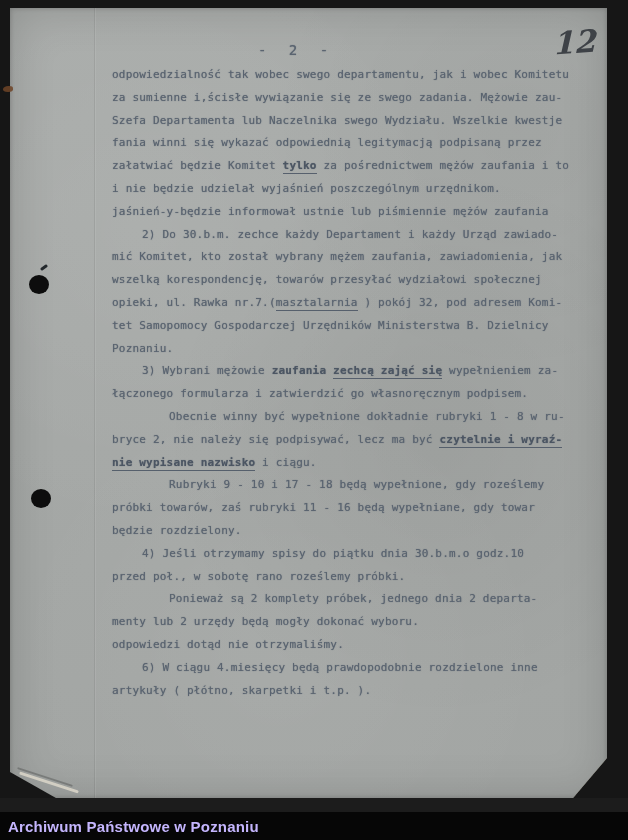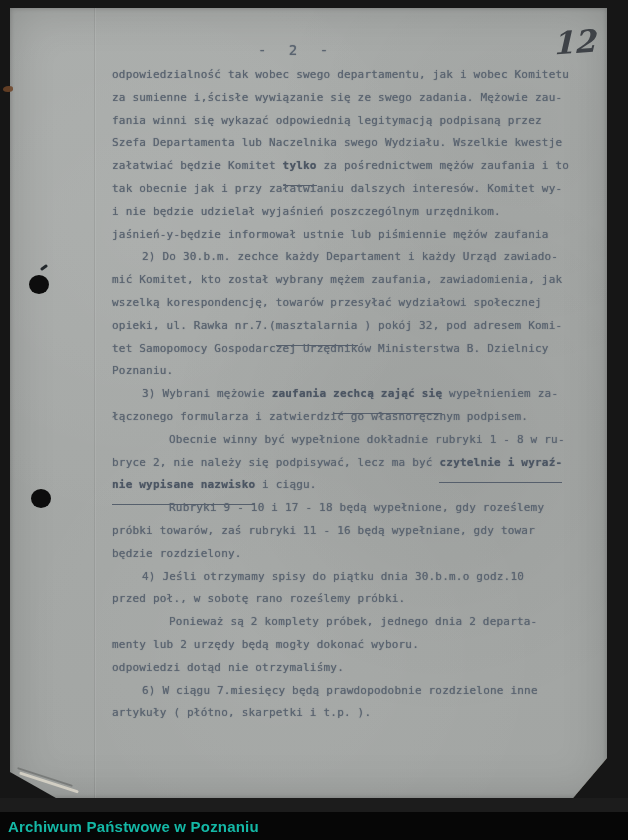--- a/index.html
+++ b/index.html
@@ -37,21 +37,21 @@
     font-size:31px;color:#3e4247;transform:rotate(-4deg) skewX(-6deg);
   }
   .doc-text{
     position:absolute;left:102px;top:56px;width:458px;
     font-size:11px;line-height:22.8px;letter-spacing:.2px;
     color:#5a6470;text-shadow:0 0 1px rgba(88,98,110,.85);
   }
   .line{white-space:nowrap;}
   .indent-1{padding-left:30px;}
   .indent-2{padding-left:57px;}
-  .u{border-bottom:1px solid rgba(78,88,102,.9);padding-bottom:13px;}
+  .u{border-bottom:1px solid rgba(78,88,102,.9);padding-bottom:1px;}
   .b{font-weight:bold;color:#4c5663;}
   
   .hole{position:absolute;background:#0d0d0d;border-radius:50%;}
   .hole-top{left:29px;top:275px;width:20px;height:19px;}
   .hole-bottom{left:31px;top:489px;width:20px;height:19px;}
   .hole-tick{
     position:absolute;left:40px;top:266px;width:8px;height:3px;
     background:#23282c;transform:rotate(-35deg);border-radius:2px;
   }
   .rust-speck{
@@ -73,43 +73,42 @@
     position:absolute;left:6px;bottom:20px;width:58px;height:2px;
     background:rgba(0,0,0,.22);transform:rotate(18deg);border-radius:2px;
   }
   
   .scan-gap{position:absolute;left:0;top:798px;width:628px;height:14px;background:#1c1c1c;}
   .archive-bar{
     position:absolute;left:0;top:812px;width:628px;height:28px;
     background:#060606;display:flex;align-items:center;
   }
   .archive-label{
-    padding-left:8px;color:#14b8a6;font-weight:bold;font-size:15px;
+    padding-left:8px;color:#c4b5fd;font-weight:bold;font-size:15px;
     font-family:"Liberation Sans", sans-serif;letter-spacing:.2px;
   }
 </style>
 </head>
 <body>
 
 <div class="stage">
 
   <div class="paper">
     <div class="crease-v"></div>
 
     <div class="typed-page-number">- 2 -</div>
 
     <div class="handwritten">12</div>
 
     <div class="doc-text">
         <div class="line indent-0"><span>odpowiedzialność tak wobec swego departamentu, jak i wobec Komitetu</span></div>
         <div class="line indent-0"><span>za sumienne i,ścisłe wywiązanie się ze swego zadania. Mężowie zau-</span></div>
+        <div class="line indent-0"><span>Szefa Departamenta lub Naczelnika swego Wydziału. Wszelkie kwestje</span></div>
         <div class="line indent-0"><span>fania winni się wykazać odpowiednią legitymacją podpisaną przez</span></div>
-        <div class="line indent-0"><span>Szefa Departamenta lub Naczelnika swego Wydziału. Wszelkie kwestje</span></div>
         <div class="line indent-0"><span>załatwiać będzie Komitet </span><span class="u b">tylko</span><span> za pośrednictwem mężów zaufania i to</span></div>
-        <div class="line indent-0"><span>tak obecnie jak i przy załatwianiu dalszych interesów. Komitet wy-</span></div>
         <div class="line indent-0"><span>i nie będzie udzielał wyjaśnień poszczególnym urzędnikom.</span></div>
         <div class="line indent-0"><span>jaśnień-y-będzie informował ustnie lub piśmiennie mężów zaufania</span></div>
         <div class="line indent-1"><span>2) Do 30.b.m. zechce każdy Departament i każdy Urząd zawiado-</span></div>
         <div class="line indent-0"><span>mić Komitet, kto został wybrany mężem zaufania, zawiadomienia, jak</span></div>
         <div class="line indent-0"><span>wszelką korespondencję, towarów przesyłać wydziałowi społecznej</span></div>
         <div class="line indent-0"><span>opieki, ul. Rawka nr.7.(</span><span class="u">masztalarnia</span><span> ) pokój 32, pod adresem Komi-</span></div>
         <div class="line indent-0"><span>tet Samopomocy Gospodarczej Urzędników Ministerstwa B. Dzielnicy</span></div>
         <div class="line indent-0"><span>Poznaniu.</span></div>
         <div class="line indent-1"><span>3) Wybrani mężowie </span><span class="b">zaufania</span><span> </span><span class="u b">zechcą zająć się</span><span> wypełnieniem za-</span></div>
         <div class="line indent-0"><span>łączonego formularza i zatwierdzić go własnoręcznym podpisem.</span></div>
@@ -117,21 +116,21 @@
         <div class="line indent-0"><span>bryce 2, nie należy się podpisywać, lecz ma być </span><span class="u b">czytelnie i wyraź-</span></div>
         <div class="line indent-0"><span class="u b">nie wypisane nazwisko</span><span> i ciągu.</span></div>
         <div class="line indent-2"><span>Rubryki 9 - 10 i 17 - 18 będą wypełnione, gdy roześlemy</span></div>
         <div class="line indent-0"><span>próbki towarów, zaś rubryki 11 - 16 będą wypełniane, gdy towar</span></div>
         <div class="line indent-0"><span>będzie rozdzielony.</span></div>
         <div class="line indent-1"><span>4) Jeśli otrzymamy spisy do piątku dnia 30.b.m.o godz.10</span></div>
         <div class="line indent-0"><span>przed poł., w sobotę rano roześlemy próbki.</span></div>
         <div class="line indent-2"><span>Ponieważ są 2 komplety próbek, jednego dnia 2 departa-</span></div>
         <div class="line indent-0"><span>menty lub 2 urzędy będą mogły dokonać wyboru.</span></div>
         <div class="line indent-0"><span>odpowiedzi dotąd nie otrzymaliśmy.</span></div>
-        <div class="line indent-1"><span>6) W ciągu 7.miesięcy będą prawdopodobnie rozdzielone inne</span></div>
+        <div class="line indent-1"><span>6) W ciągu 4.miesięcy będą prawdopodobnie rozdzielone inne</span></div>
         <div class="line indent-0"><span>artykuły ( płótno, skarpetki i t.p. ).</span></div>
       </div>
 
     <div class="corner-fold"></div>
     <div class="bl-crease-dark"></div>
     <div class="bl-crease-light"></div>
   </div>
 
   <div class="hole hole-top"></div>
   <div class="hole-tick"></div>

